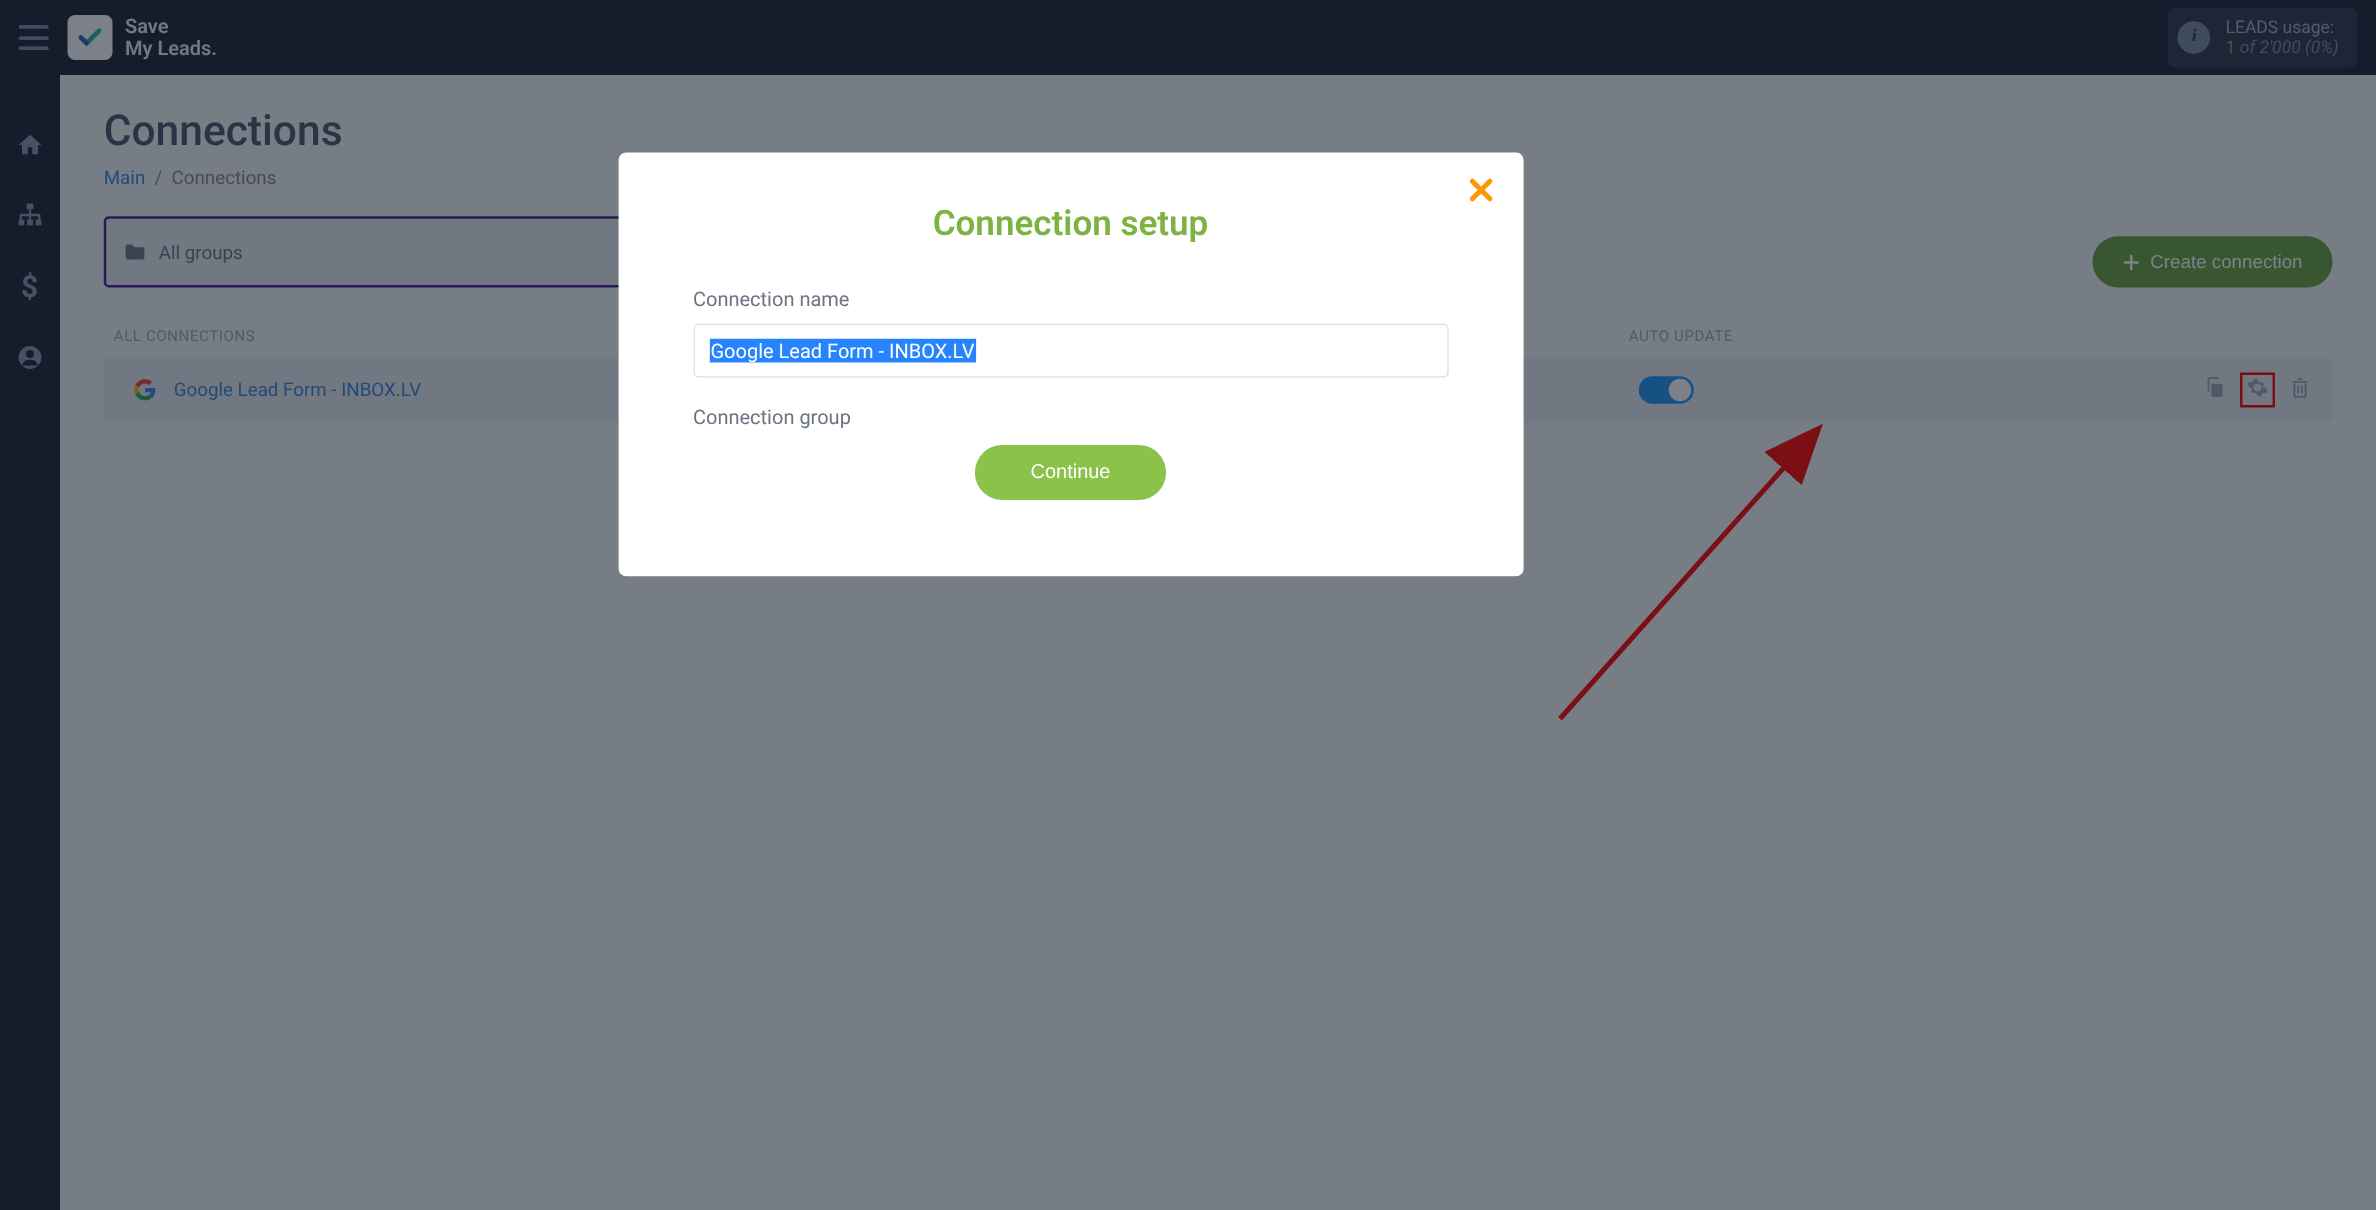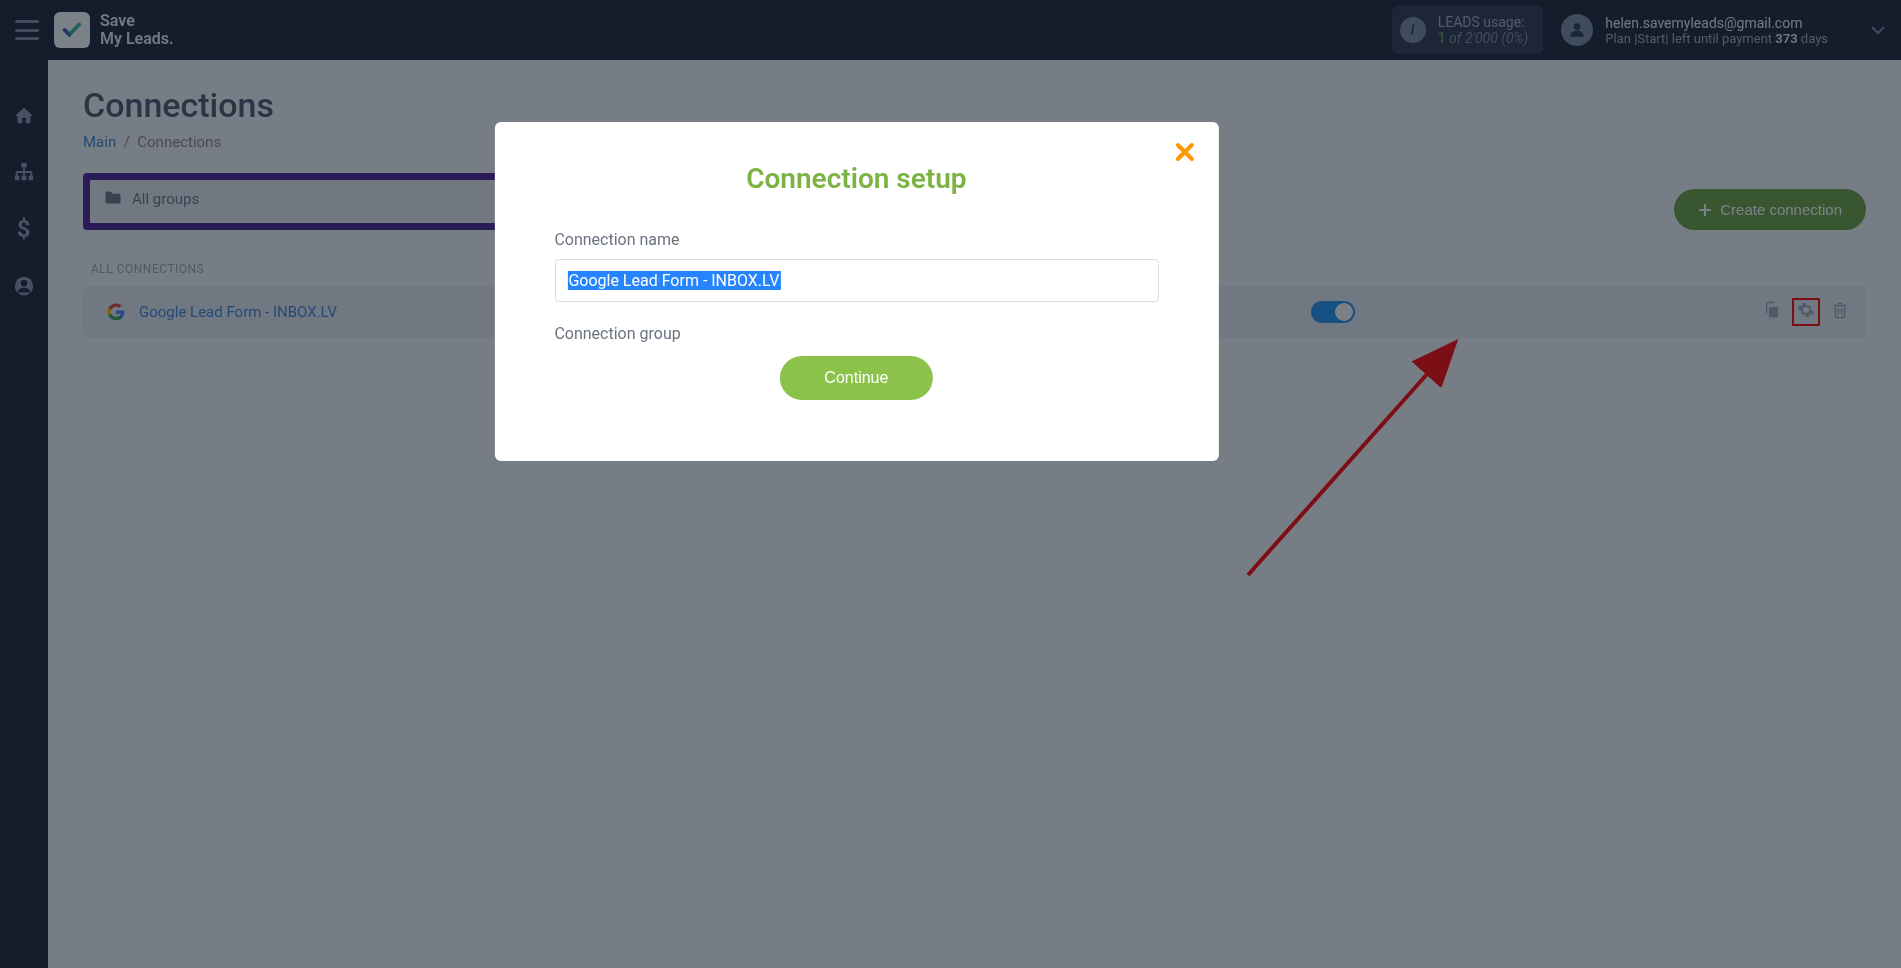--- a/index.html
+++ b/index.html
@@ -97,26 +97,26 @@
       padding: 25px 35px;
     }
     .page-title { font-size: 34px; color: #4a5568; font-weight: 500; margin-bottom: 8px;}
     .breadcrumb { font-size: 15px; margin-bottom: 22px; color: #888;}
     .breadcrumb .link { color: #3a86d6; }
     
     .toolbar { display:flex; justify-content:space-between; margin-bottom: 22px;}
     .group-select {
       width: 480px;
       background:#e8ebef;
-      border:7px solid #4c1d95;
+      border:2px solid #4c1d95;
       border-radius:4px;
       padding: 10px 14px;
       color:#6b7480;
       font-size:15px;
-      display:flex; gap:10px;
+      display:flex; align-items:center; gap:10px;
     }
     .create-btn {
       background:#689f38;
       color:#fff;
       border:none;
       border-radius:25px;
       padding: 12px 24px;
       font-size:15px;
       display:flex; align-items:center; gap:8px;
       cursor:pointer;
@@ -271,37 +271,20 @@
   </div>
   <div class="topbar-right">
     <div class="leads-usage">
       <div class="info-circle">i</div>
       <div class="usage-text">
         <div class="l1">LEADS usage:</div>
         <div class="l2">
           <span class="green">1</span>
           <span class="gray"><span>of</span> <span>2'000</span> <span>(0%)</span></span>
         </div>
-      </div>
-    </div>
-    <div class="account">
-      <div class="avatar-circle">
-        <svg width="20" height="20" viewBox="0 0 24 24" fill="#2a3748">
-            <circle cx="12" cy="8" r="4"></circle>
-            <path d="M4 20 C4 15 8 13 12 13 C16 13 20 15 20 20 Z"></path>
-          </svg>
-      </div>
-      <div class="acct-lines">
-        <div class="l1">helen.savemyleads@gmail.com</div>
-        <div class="l2"><span>Plan |Start| left until payment </span><b>373</b><span> days</span></div>
-      </div>
-      <div class="chevron-down">
-        <svg width="16" height="10" viewBox="0 0 16 10">
-            <path d="M2 2 L8 8 L14 2" stroke="currentColor" stroke-width="2" fill="none"></path>
-          </svg>
       </div>
     </div>
   </div>
 </div>
 
 <div class="sidebar">
   <div class="sidebar-item">
     <svg width="22" height="22" viewBox="0 0 24 24" fill="currentColor">
         <path d="M12 3 L2 12 H5 V20 H10 V14 H14 V20 H19 V12 H22 Z"></path>
       </svg>
@@ -349,20 +332,21 @@
           <path d="M7 1 V13 M1 7 H13"></path>
         </svg>
       <span>Create connection</span>
     </button>
   </div>
 
   <div class="table-header">
     <div class="col-name">ALL CONNECTIONS</div>
     <div class="col-status">STATUS</div>
     <div class="col-update">UPDATE DATE</div>
+    <div class="col-auto">AUTO UPDATE</div>
   </div>
 
   <div class="table-row">
     <div class="col-name" style="display:flex;align-items:center;">
       <span class="g-icon">
         <svg width="18" height="18" viewBox="0 0 24 24">
             <path fill="#4285F4" d="M23 12.2c0-.8-.1-1.6-.2-2.3H12v4.4h6.2c-.3 1.4-1.1 2.6-2.3 3.4v2.8h3.7C21.8 18.5 23 15.6 23 12.2z"></path>
             <path fill="#34A853" d="M12 23c3.1 0 5.7-1 7.6-2.8l-3.7-2.8c-1 .7-2.4 1.1-3.9 1.1-3 0-5.5-2-6.4-4.7H1.8v2.9C3.7 20.5 7.6 23 12 23z"></path>
             <path fill="#FBBC05" d="M5.6 13.8c-.2-.7-.4-1.4-.4-2.2s.1-1.5.4-2.2V6.5H1.8C1 8.1.5 9.9.5 11.6s.5 3.5 1.3 5.1l3.8-2.9z"></path>
             <path fill="#EA4335" d="M12 5c1.7 0 3.2.6 4.4 1.7l3.3-3.3C17.7 1.6 15.1.5 12 .5 7.6.5 3.7 3 1.8 6.5l3.8 2.9C6.5 7 9 5 12 5z"></path>

